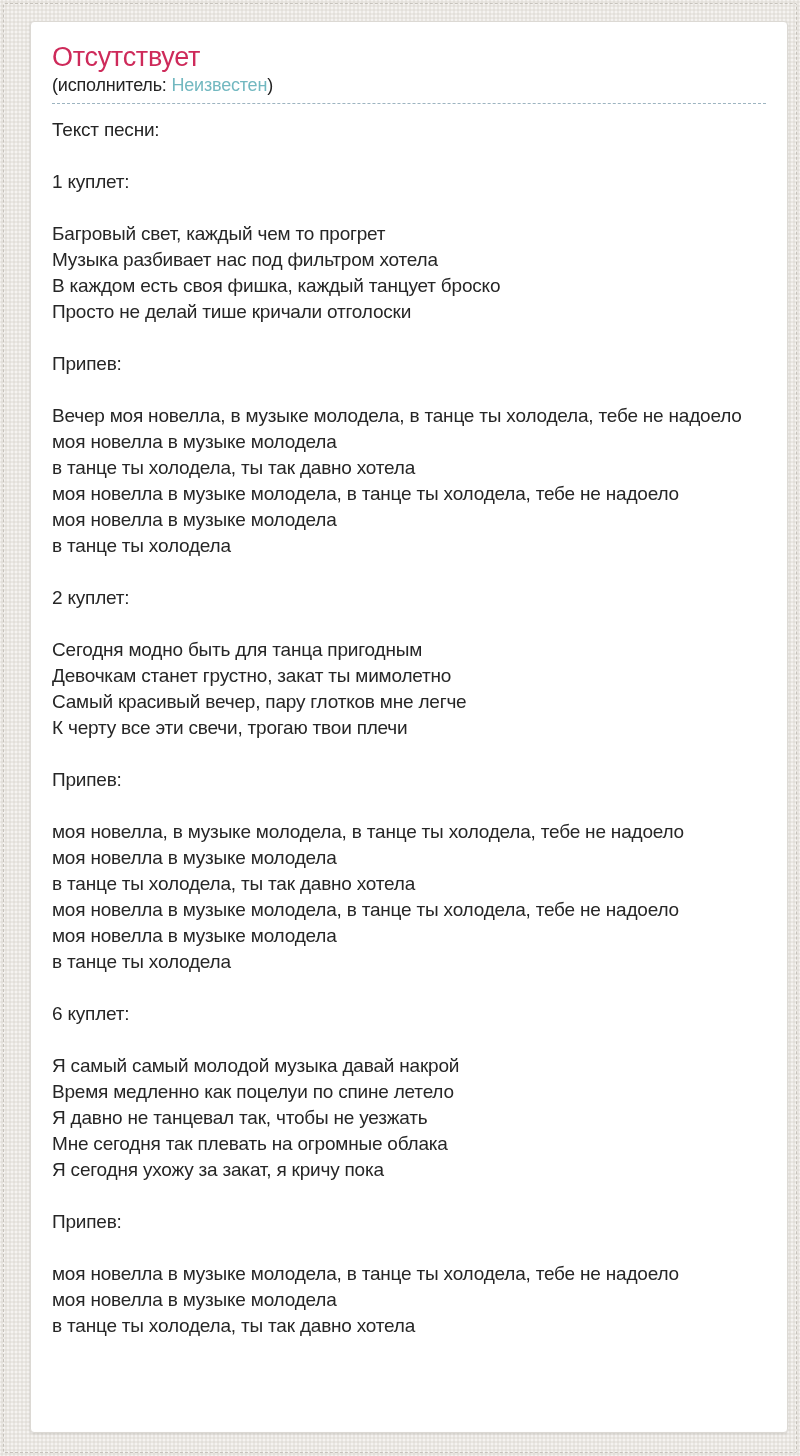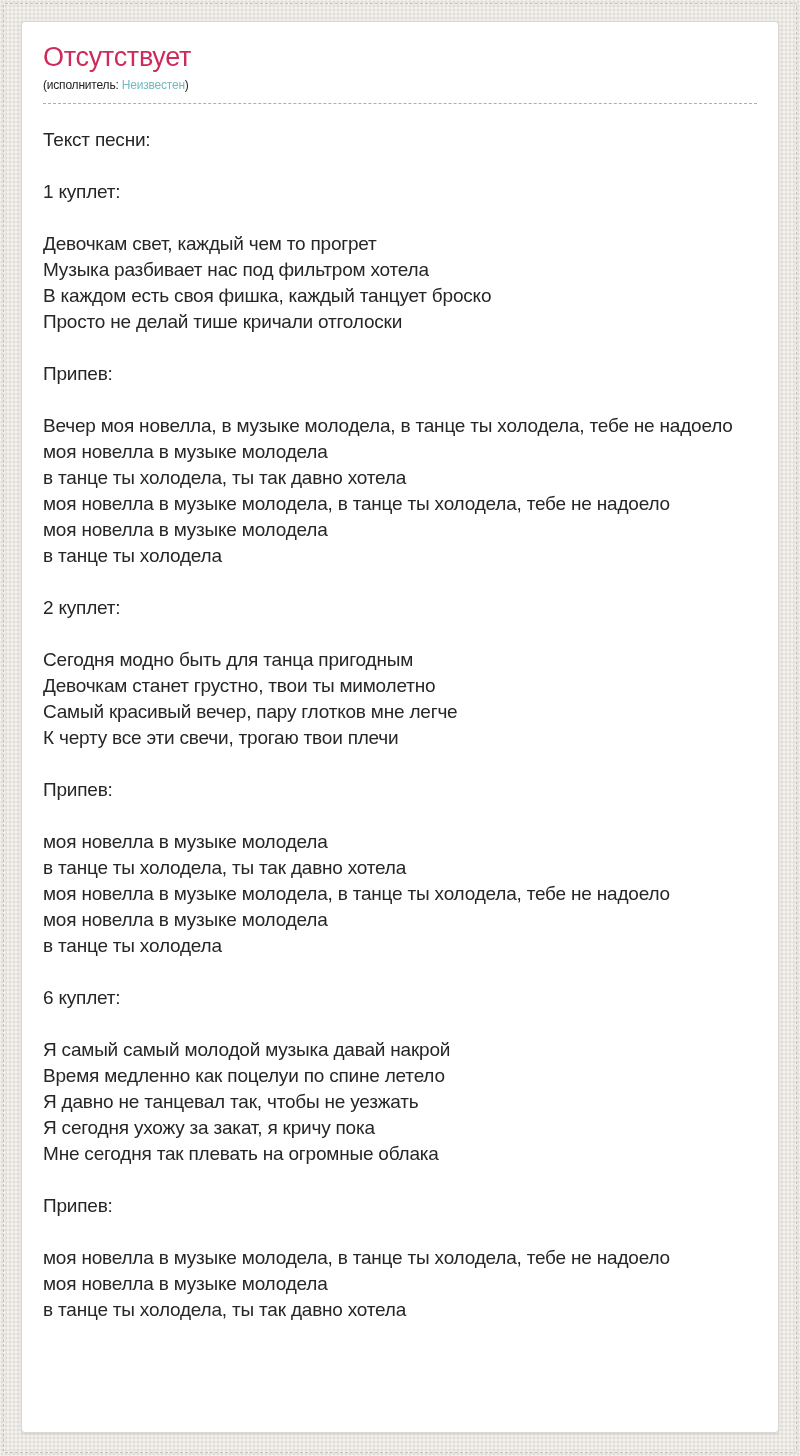--- a/index.html
+++ b/index.html
@@ -21,21 +21,21 @@
   }
   .stitch-border {
     position: absolute;
     left: 3px; top: 3px; right: 3px; bottom: 3px;
     border: 1px dashed #c6c2bb;
     border-radius: 2px;
     pointer-events: none;
   }
   .lyrics-card {
     position: absolute;
-    left: 21px;
+    left: 30px;
     top: 21px;
     width: 758px;
     height: 1412px;
     box-sizing: border-box;
     background: #ffffff;
     border: 1px solid #dcd9d4;
     border-radius: 4px;
     box-shadow: 0 1px 3px rgba(0,0,0,0.10);
     padding: 20px 21px 0 21px;
   }
@@ -46,32 +46,32 @@
   .song-title {
     margin: 0;
     font-size: 27px;
     line-height: 30px;
     font-weight: 400;
     letter-spacing: -0.3px;
     color: #ce2a5a;
   }
   .artist-line {
     margin-top: 3px;
-    font-size: 12px;
+    font-size: 18px;
     line-height: 21px;
     color: #232323;
     letter-spacing: -0.2px;
   }
   .artist-link {
     color: #72b8c0;
     text-decoration: none;
     cursor: pointer;
   }
   .lyrics-text {
-    margin-top: 23px;
+    margin-top: 13px;
     font-size: 19px;
     line-height: 26px;
     color: #262626;
     letter-spacing: -0.2px;
   }
   .lyric-line {
     height: 26px;
     white-space: nowrap;
   }
 </style>
@@ -88,56 +88,57 @@
       <a class="artist-link">Неизвестен</a><span>)</span>
     </div>
   </div>
 
   <div class="lyrics-text">
 
   <div class="lyric-line">Текст песни:</div>
       <div class="lyric-line">&nbsp;</div>
       <div class="lyric-line">1 куплет:</div>
       <div class="lyric-line">&nbsp;</div>
-      <div class="lyric-line">Девочкам свет, каждый чем то прогрет</div>
+      <div class="lyric-line">Багровый свет, каждый чем то прогрет</div>
       <div class="lyric-line">Музыка разбивает нас под фильтром хотела</div>
       <div class="lyric-line">В каждом есть своя фишка, каждый танцует броско</div>
       <div class="lyric-line">Просто не делай тише кричали отголоски</div>
       <div class="lyric-line">&nbsp;</div>
       <div class="lyric-line">Припев:</div>
       <div class="lyric-line">&nbsp;</div>
       <div class="lyric-line">Вечер моя новелла, в музыке молодела, в танце ты холодела, тебе не надоело</div>
       <div class="lyric-line">моя новелла в музыке молодела</div>
       <div class="lyric-line">в танце ты холодела, ты так давно хотела</div>
       <div class="lyric-line">моя новелла в музыке молодела, в танце ты холодела, тебе не надоело</div>
       <div class="lyric-line">моя новелла в музыке молодела</div>
       <div class="lyric-line">в танце ты холодела</div>
       <div class="lyric-line">&nbsp;</div>
       <div class="lyric-line">2 куплет:</div>
       <div class="lyric-line">&nbsp;</div>
       <div class="lyric-line">Сегодня модно быть для танца пригодным</div>
-      <div class="lyric-line">Девочкам станет грустно, твои ты мимолетно</div>
+      <div class="lyric-line">Девочкам станет грустно, закат ты мимолетно</div>
       <div class="lyric-line">Самый красивый вечер, пару глотков мне легче</div>
       <div class="lyric-line">К черту все эти свечи, трогаю твои плечи</div>
       <div class="lyric-line">&nbsp;</div>
       <div class="lyric-line">Припев:</div>
       <div class="lyric-line">&nbsp;</div>
+      <div class="lyric-line">моя новелла, в музыке молодела, в танце ты холодела, тебе не надоело</div>
       <div class="lyric-line">моя новелла в музыке молодела</div>
       <div class="lyric-line">в танце ты холодела, ты так давно хотела</div>
       <div class="lyric-line">моя новелла в музыке молодела, в танце ты холодела, тебе не надоело</div>
       <div class="lyric-line">моя новелла в музыке молодела</div>
       <div class="lyric-line">в танце ты холодела</div>
       <div class="lyric-line">&nbsp;</div>
       <div class="lyric-line">6 куплет:</div>
       <div class="lyric-line">&nbsp;</div>
       <div class="lyric-line">Я самый самый молодой музыка давай накрой</div>
       <div class="lyric-line">Время медленно как поцелуи по спине летело</div>
       <div class="lyric-line">Я давно не танцевал так, чтобы не уезжать</div>
+      <div class="lyric-line">Мне сегодня так плевать на огромные облака</div>
       <div class="lyric-line">Я сегодня ухожу за закат, я кричу пока</div>
-      <div class="lyric-line">Мне сегодня так плевать на огромные облака</div>
       <div class="lyric-line">&nbsp;</div>
       <div class="lyric-line">Припев:</div>
       <div class="lyric-line">&nbsp;</div>
       <div class="lyric-line">моя новелла в музыке молодела, в танце ты холодела, тебе не надоело</div>
       <div class="lyric-line">моя новелла в музыке молодела</div>
       <div class="lyric-line">в танце ты холодела, ты так давно хотела</div>
     </div>
 </div>
 
 </body></html>

